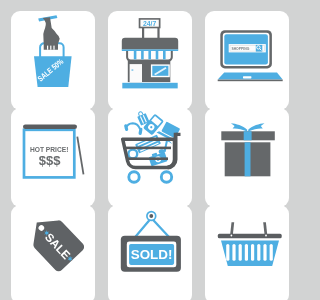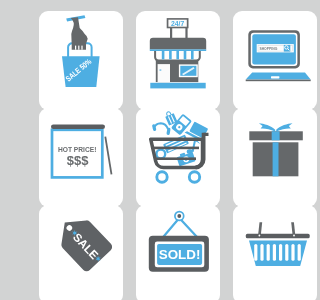--- a/index.html
+++ b/index.html
@@ -1,18 +1,18 @@
 <!DOCTYPE html>
 <html><head>
 <meta charset="utf-8">
 <style>
   html,body{margin:0;padding:0;}
   body{width:300px;height:300px;background:#d2d3d3;font-family:"Liberation Sans",sans-serif;overflow:hidden;}
   .grid{position:absolute;left:0;top:0;width:300px;height:300px;}
-  .tile{position:absolute;background:#fff;border-radius:9px;width:84px;height:99px;overflow:hidden;margin-left:28px;}
+  .tile{position:absolute;background:#fff;border-radius:9px;width:84px;height:99px;overflow:hidden;}
   .tile svg{position:absolute;left:0;top:0;display:block;}
   .r1{top:11px}.r2{top:108px}.r3{top:205px}
   .c1{left:11px}.c2{left:108px}.c3{left:205px}
   .lbl{font-family:"Liberation Sans",sans-serif;font-weight:bold;}
 </style>
 </head>
 <body>
 
 <div class="grid">
 

